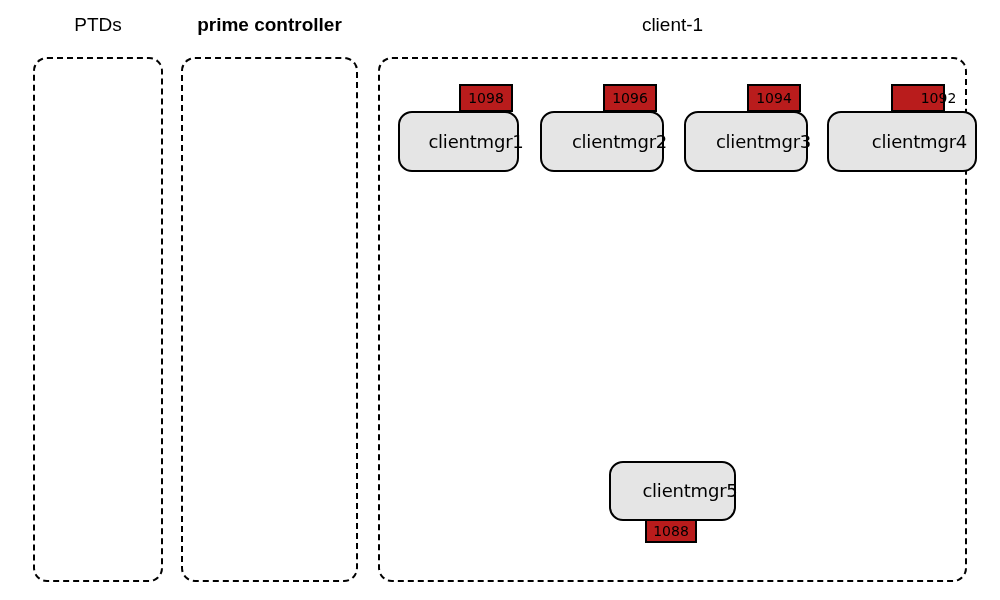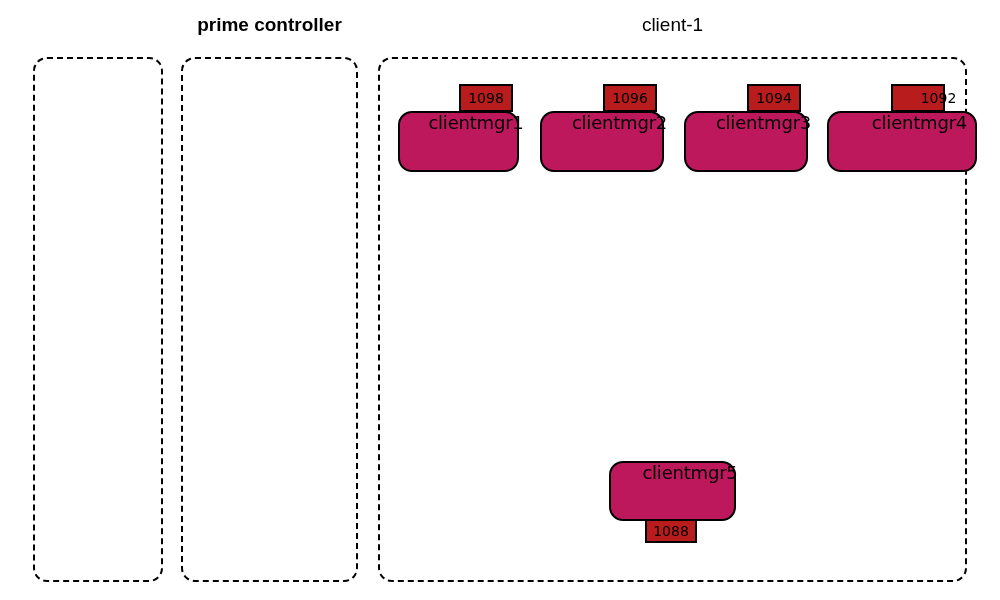--- a/index.html
+++ b/index.html
@@ -38,22 +38,23 @@
     color: #000000;
     white-space: nowrap;
   }
 
   
   .node {
     position: absolute;
     box-sizing: border-box;
     border: 2px solid #000000;
     border-radius: 14px;
-    background: #be185d;
+    background: #e5e5e5;
     display: flex;
+    align-items: center;
     justify-content: center;
     z-index: 3;
     padding-left: 35px;
   }
 
   .node-label {
     font-family: "DejaVu Sans", sans-serif;
     font-size: 18px;
     line-height: 20px;
     color: #000000;
@@ -83,20 +84,21 @@
 
   
   .port.port-above { }
   .port.port-below { }
 </style>
 </head>
 <body>
 
 <div id="canvas">
 
+  <div class="group-title" style="left:33px; top:14px; width:130px;">PTDs</div>
   <div class="group" style="left:33px; top:57px; width:130px; height:525px;"></div>
 
   <div class="group-title" style="left:163px; top:14px; width:213px;font-weight:bold;">prime controller</div>
   <div class="group" style="left:181px; top:57px; width:177px; height:525px;"></div>
 
   <div class="group-title" style="left:600px; top:14px; width:145px;">client-1</div>
   <div class="group" style="left:378px; top:57px; width:589px; height:525px;"></div>
 
   <div class="port port-above" style="left:459px; top:84px; width:54px; height:28px;">
     <span class="port-label">1098</span>

